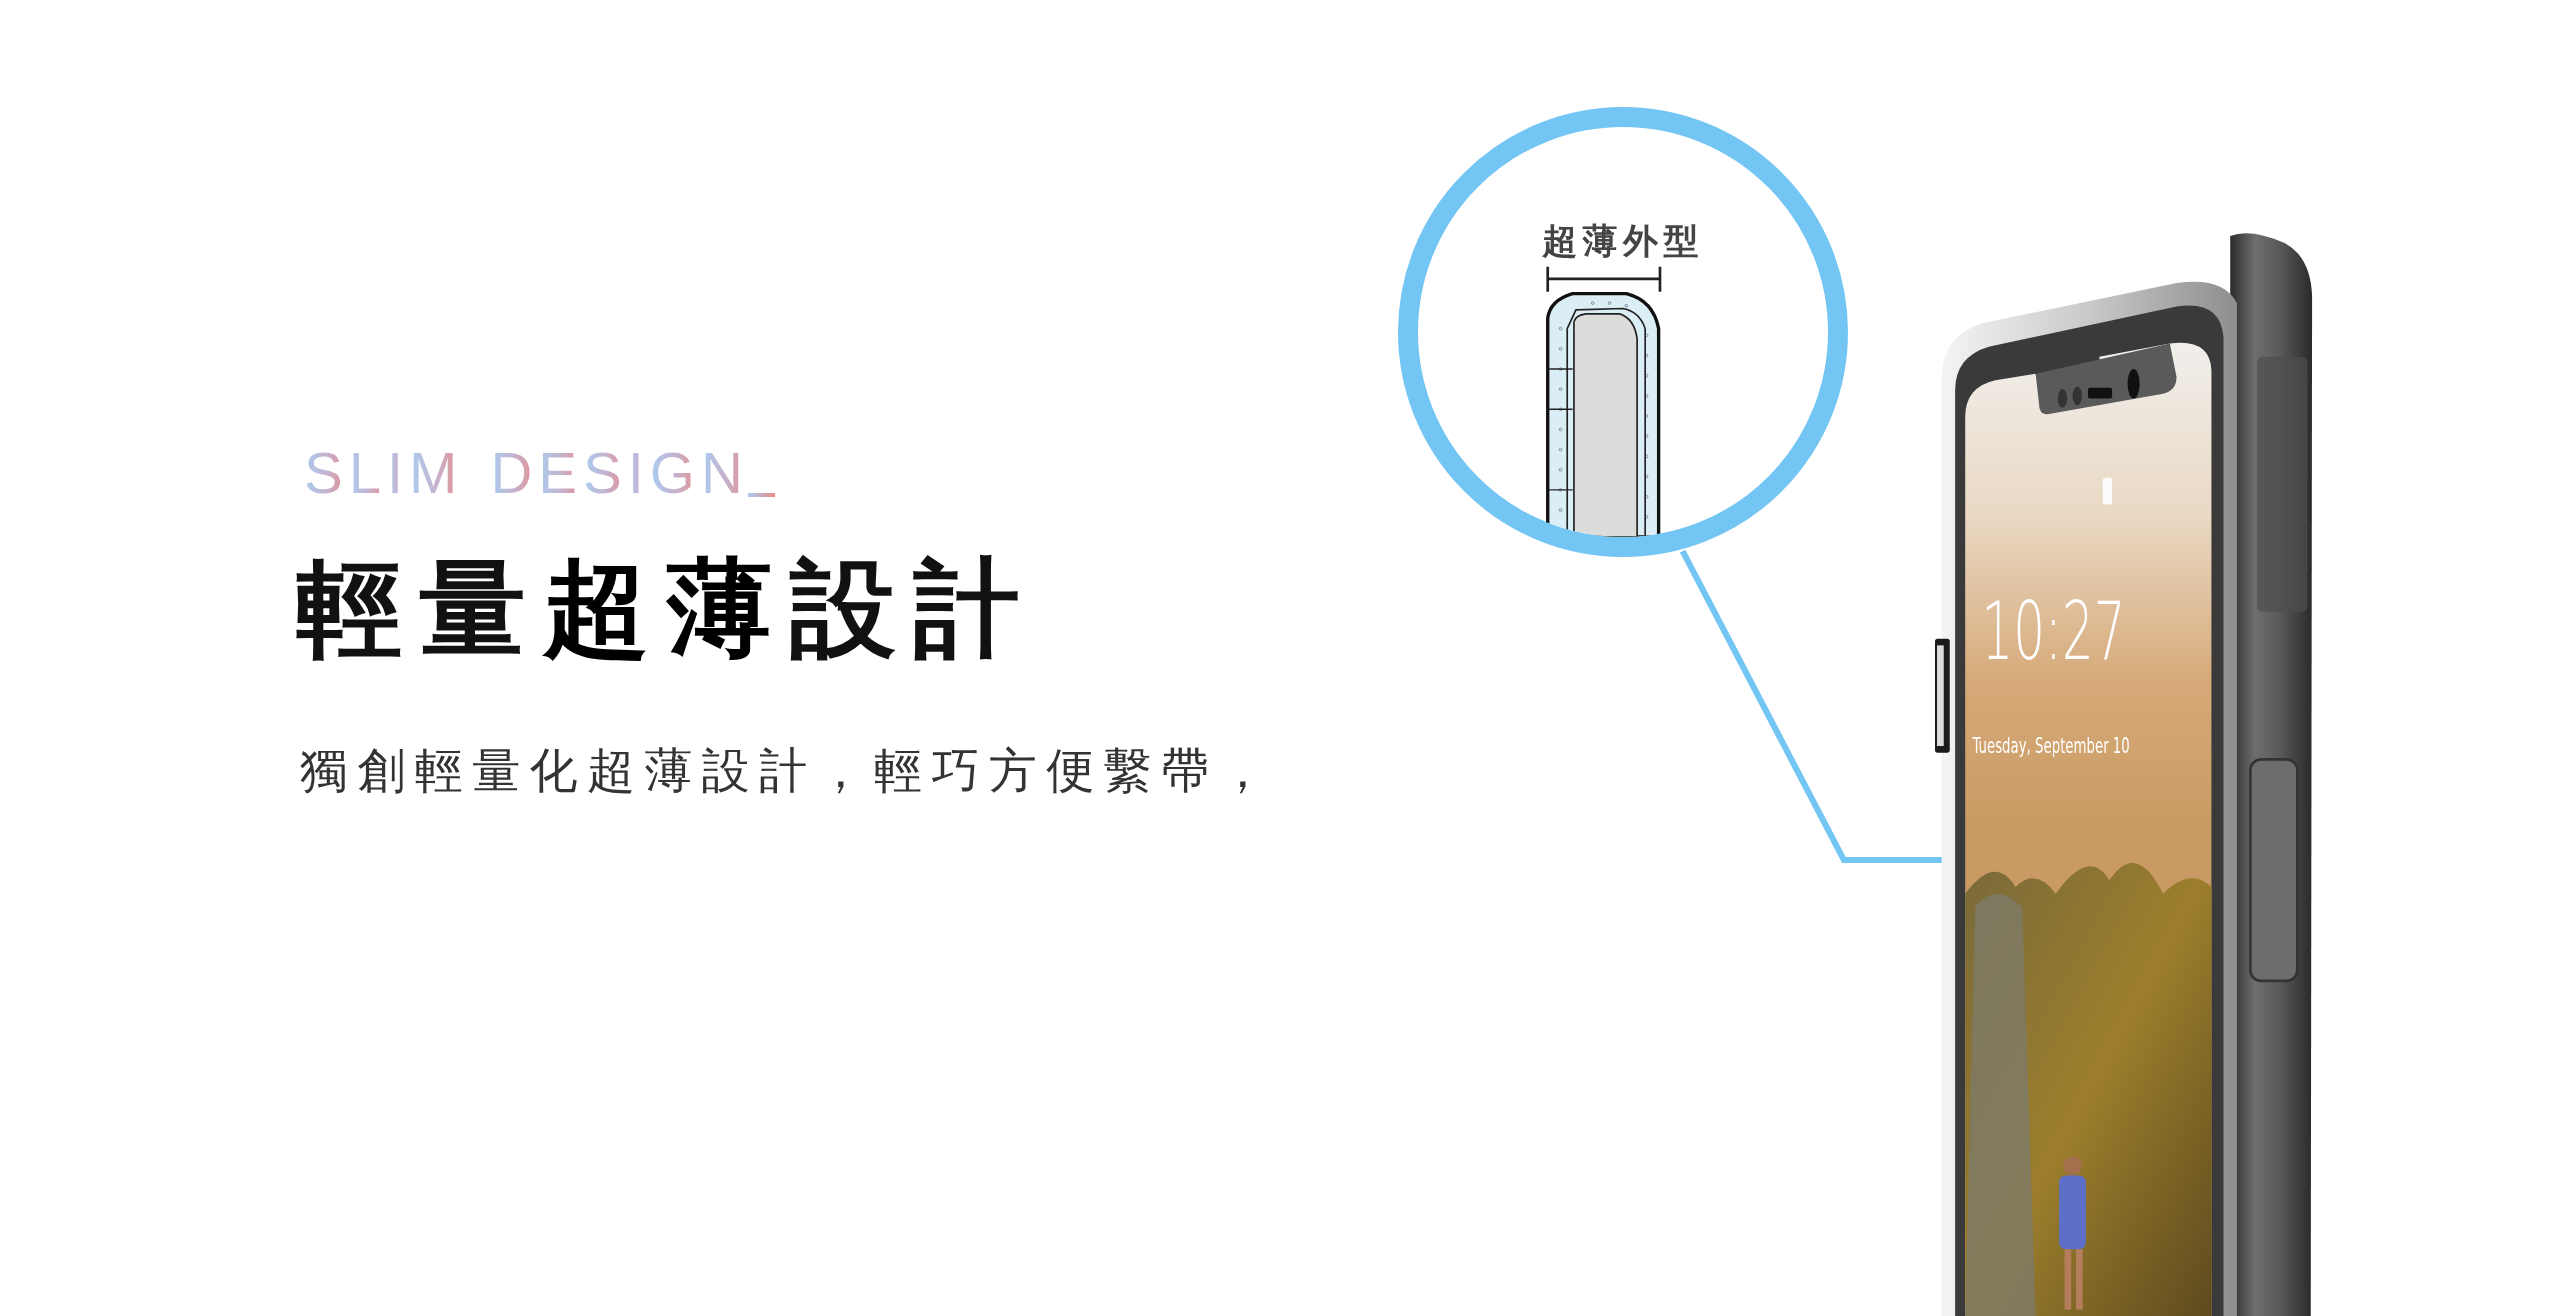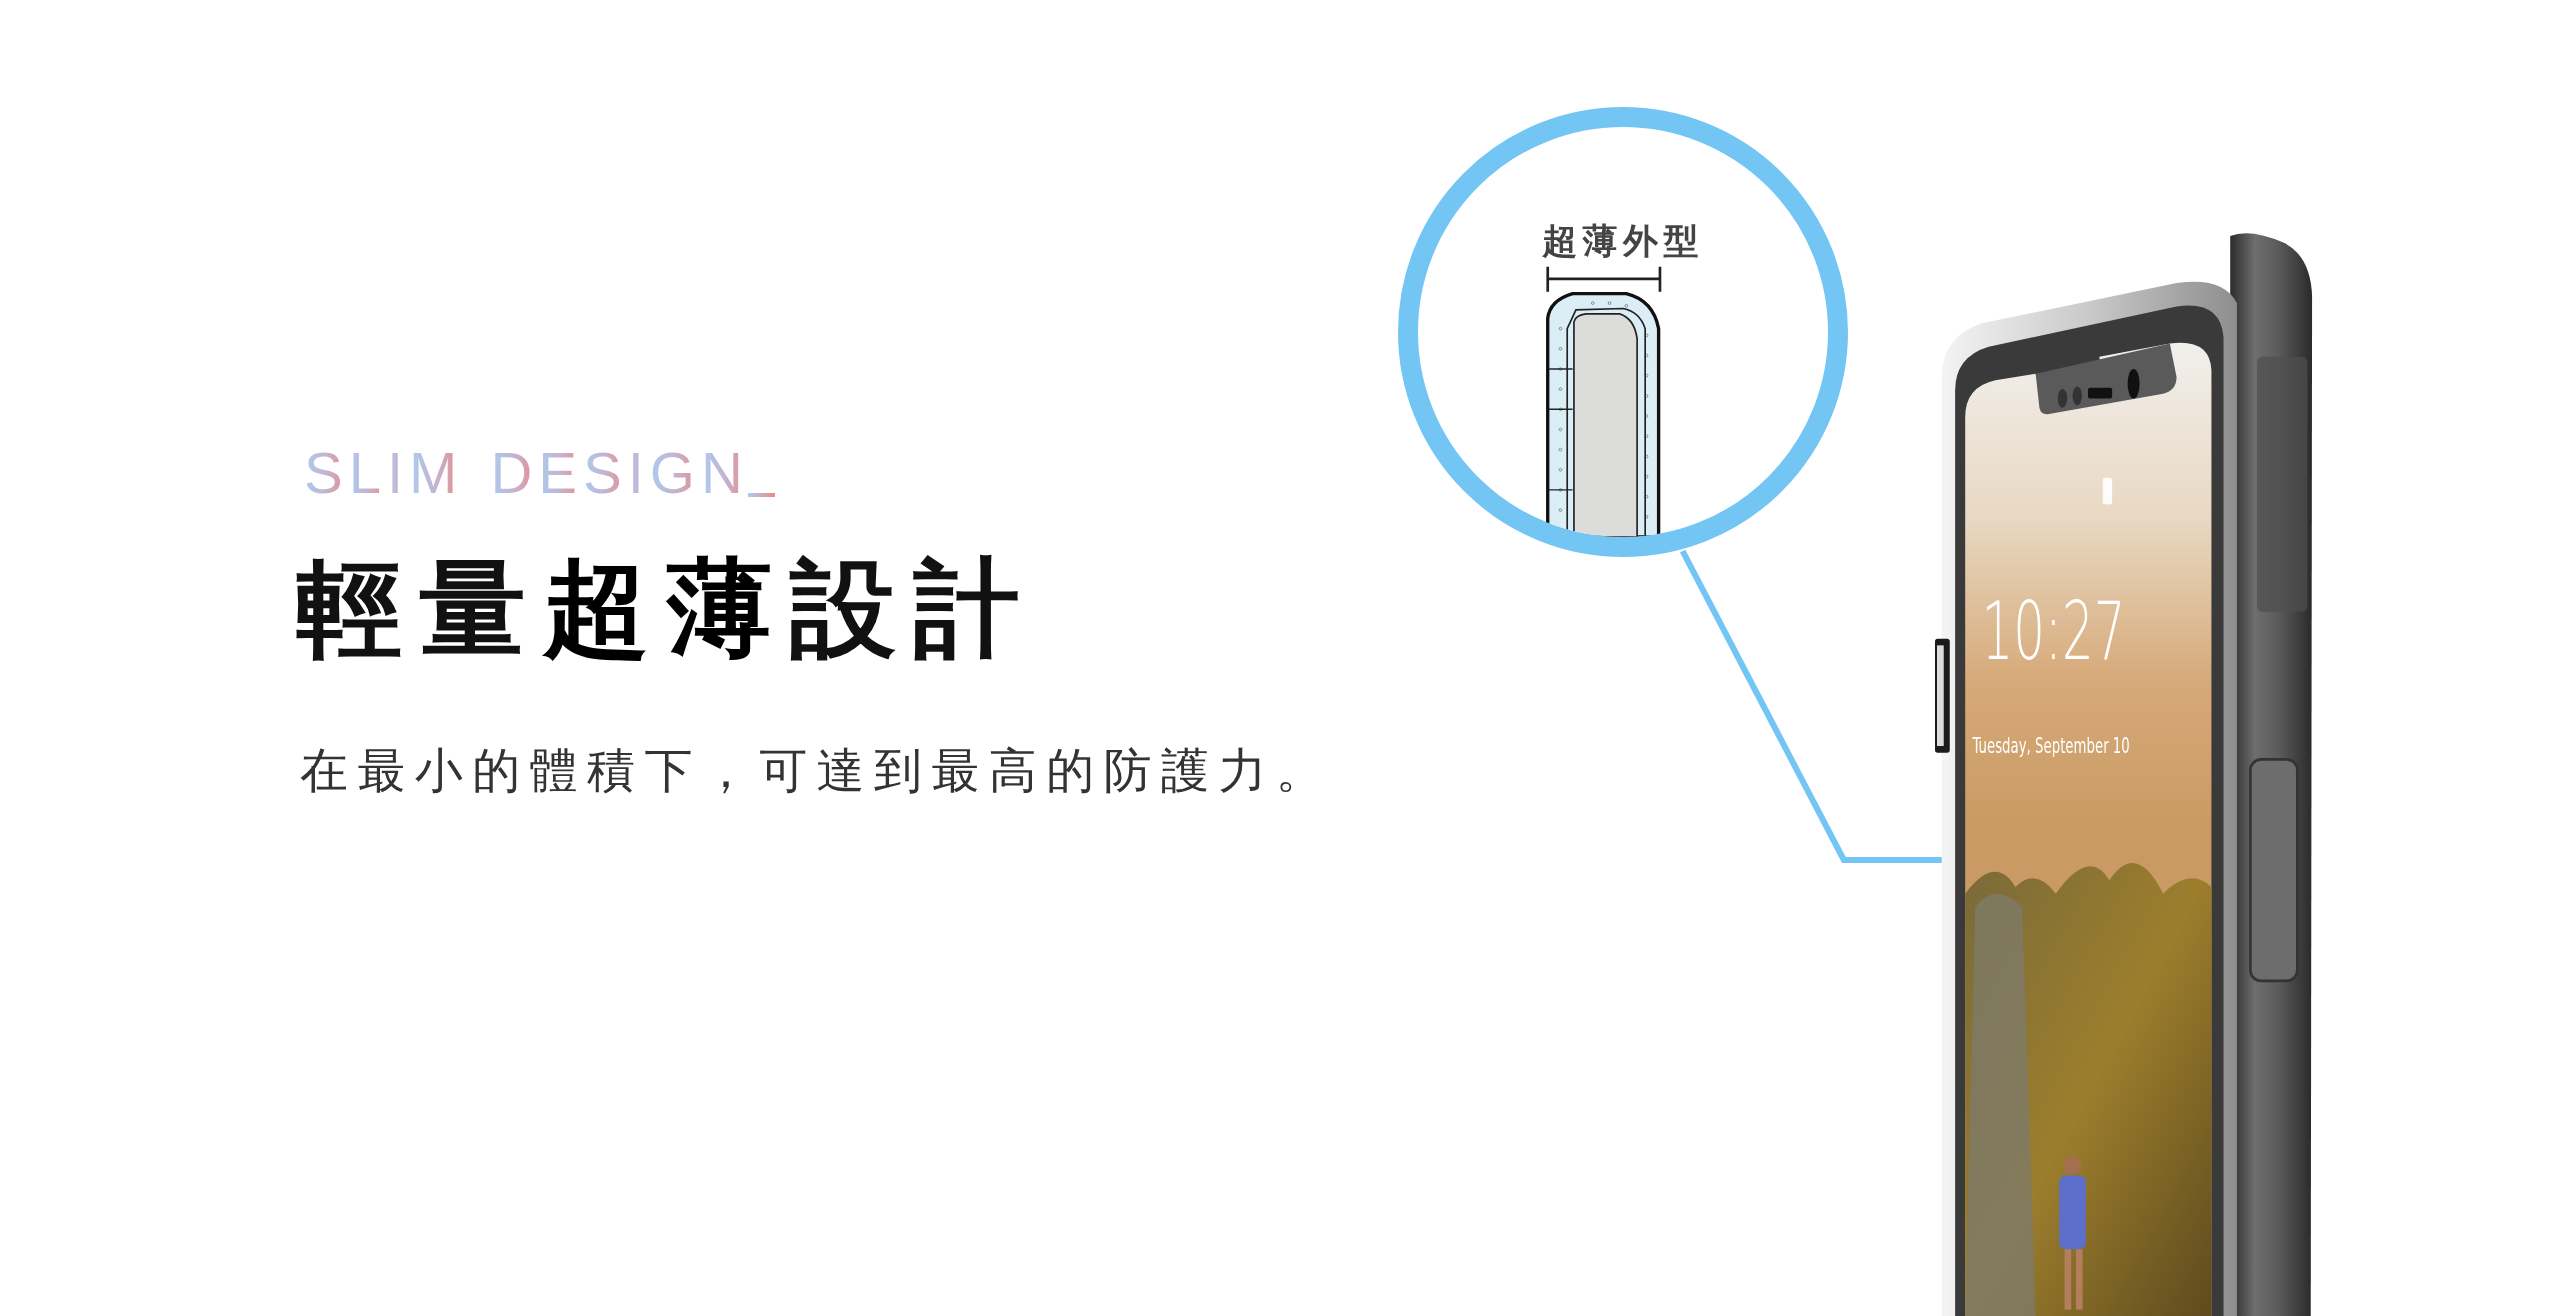--- a/index.html
+++ b/index.html
@@ -73,21 +73,21 @@
   <span class="ch">S</span>
   <span class="ch">I</span>
   <span class="ch">G</span>
   <span class="ch">N</span>
 </div>
 <div class="abs eyebrow-underscore"></div>
 
 <h1 class="abs headline" style="margin:0"><span>輕量</span><span class="accent">超薄</span><span>設計</span></h1>
 
 <div class="abs body-text">
-  <div>在最小的體積下，可達到最高的防護力。</div>
+  <div>獨創輕量化超薄設計，輕巧方便繫帶，</div>
 </div>
 
 <svg class="abs connector" viewBox="0 0 3835 1960">
   <polyline points="2505,820 2745,1280 3010,1280" fill="none" stroke="#73c5f4" stroke-width="9"></polyline>
   <circle cx="3024" cy="1279" r="15" fill="none" stroke="#73c5f4" stroke-width="8"></circle>
 </svg>
 
 <svg class="abs phone" viewBox="0 0 620 1630">
   <defs>
     <linearGradient id="sky" x1="0" y1="0" x2="0" y2="1">

